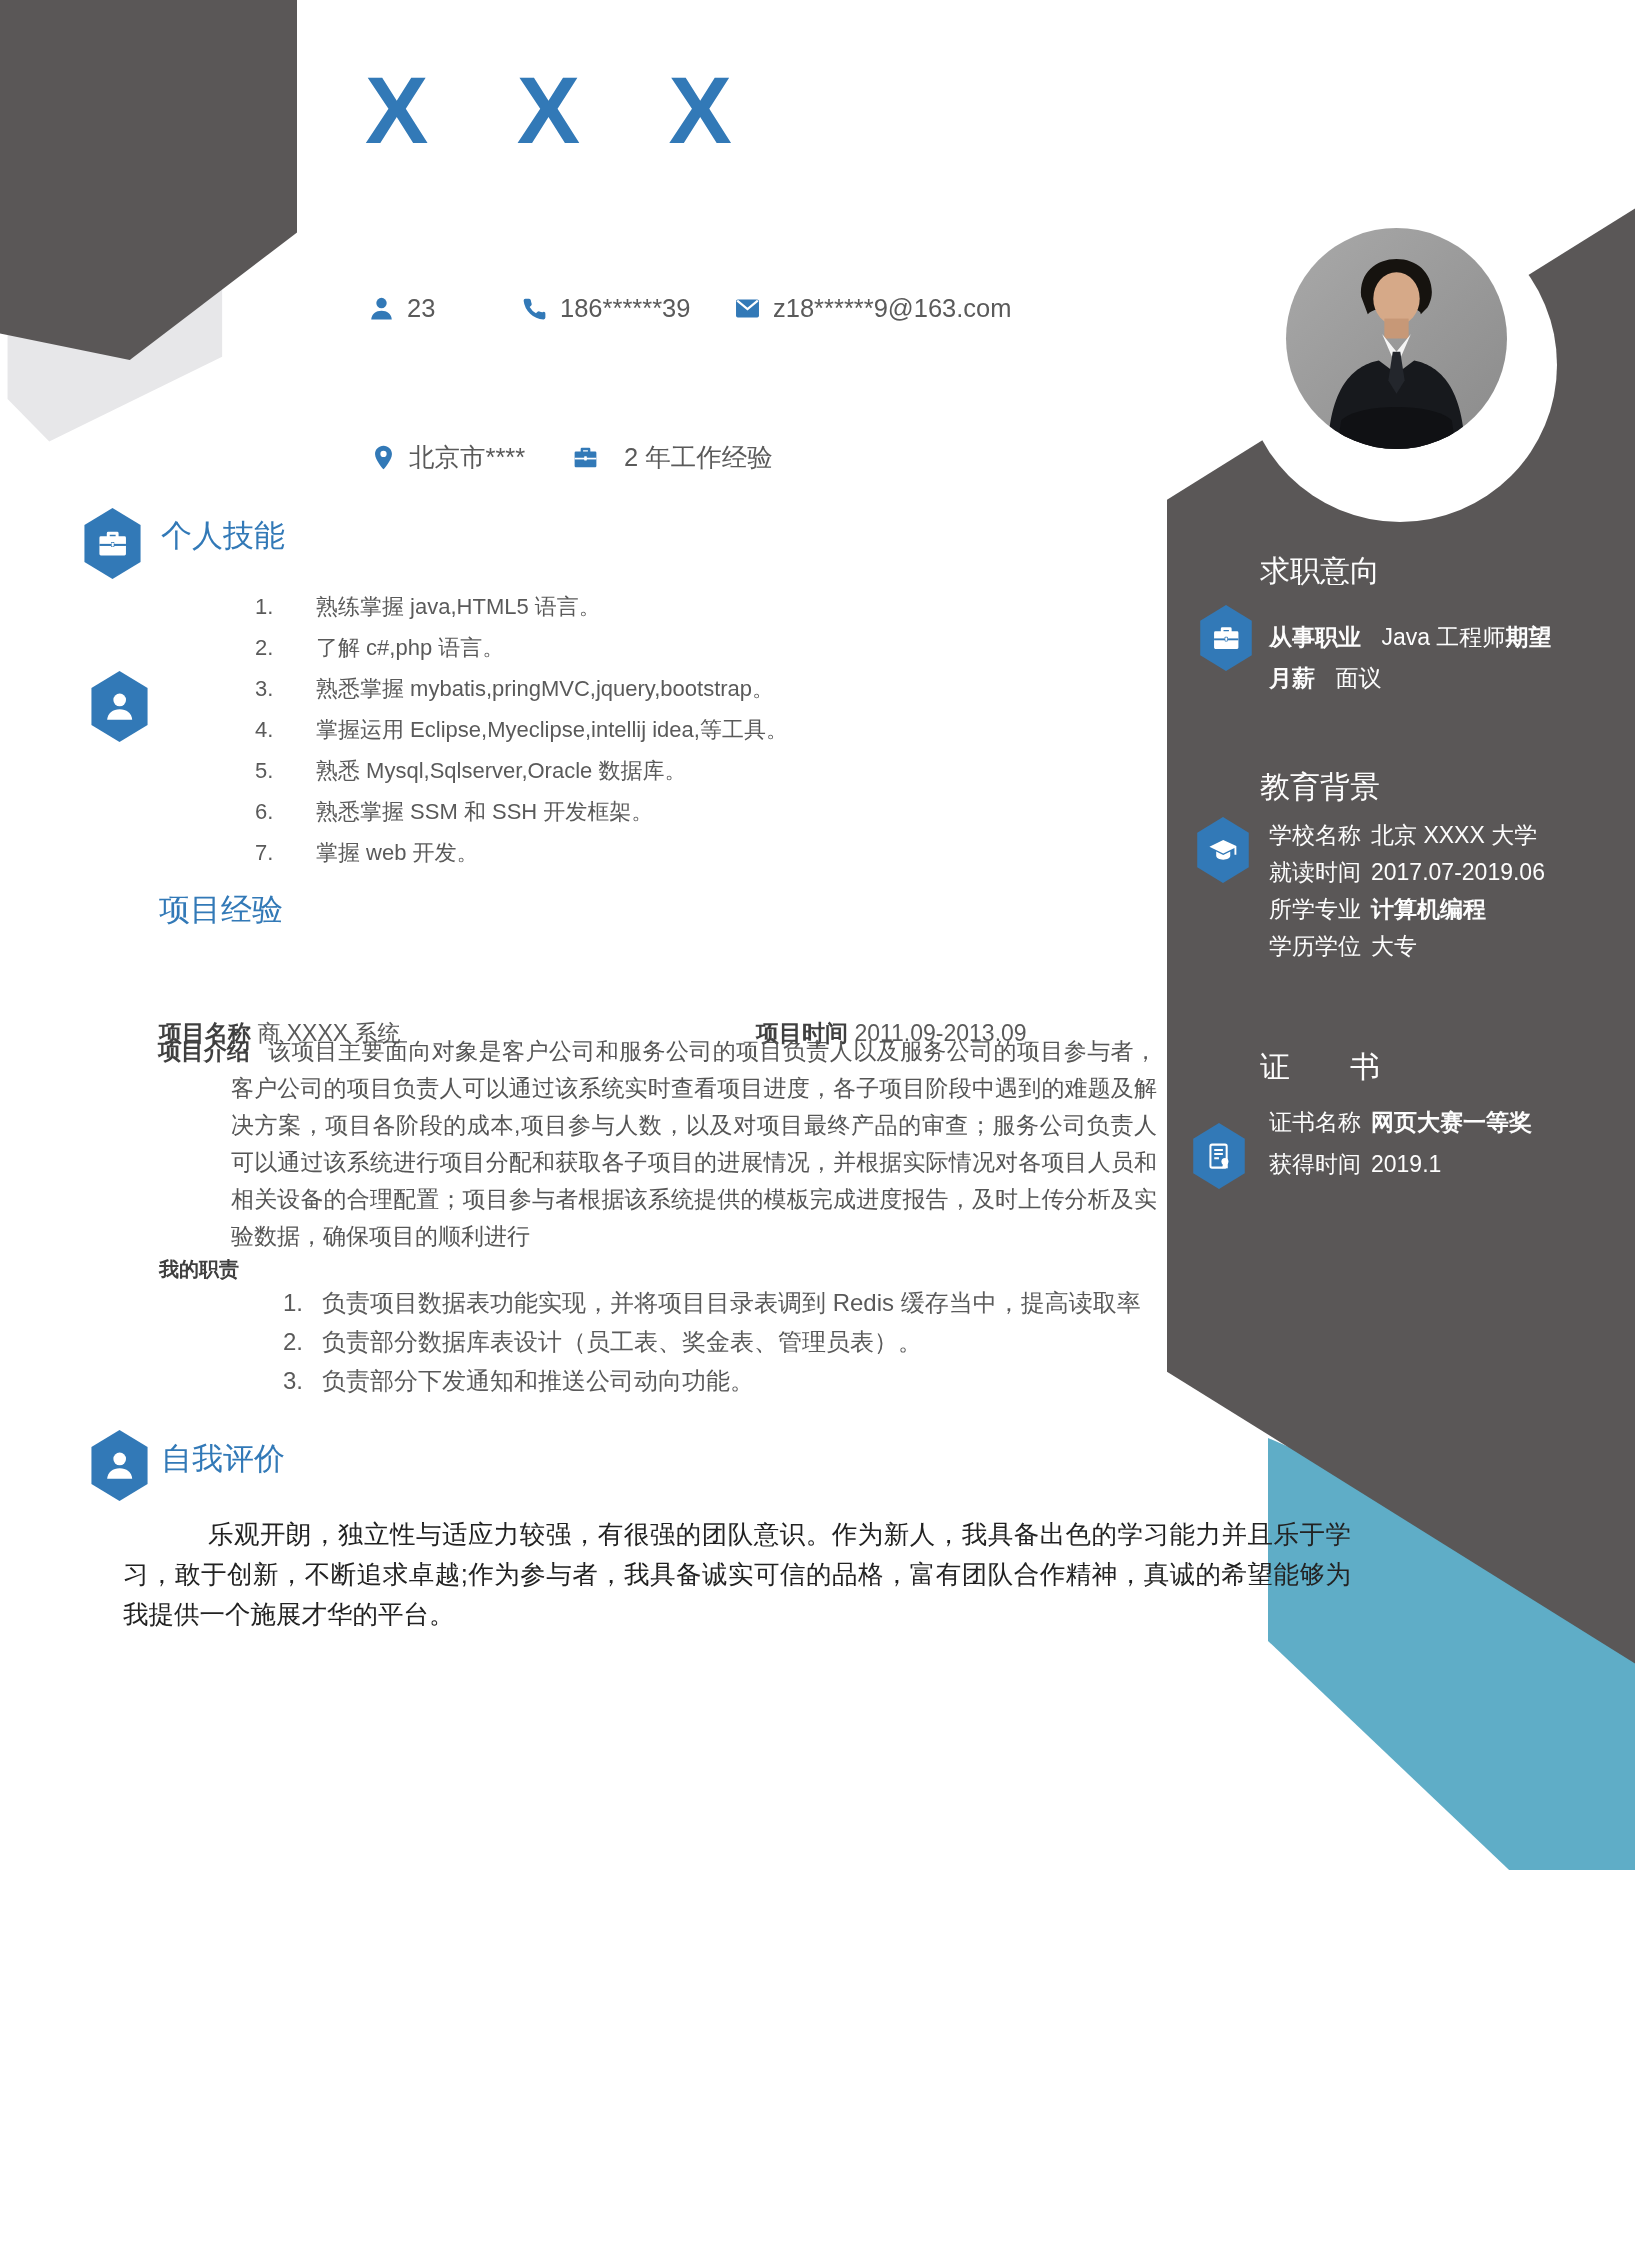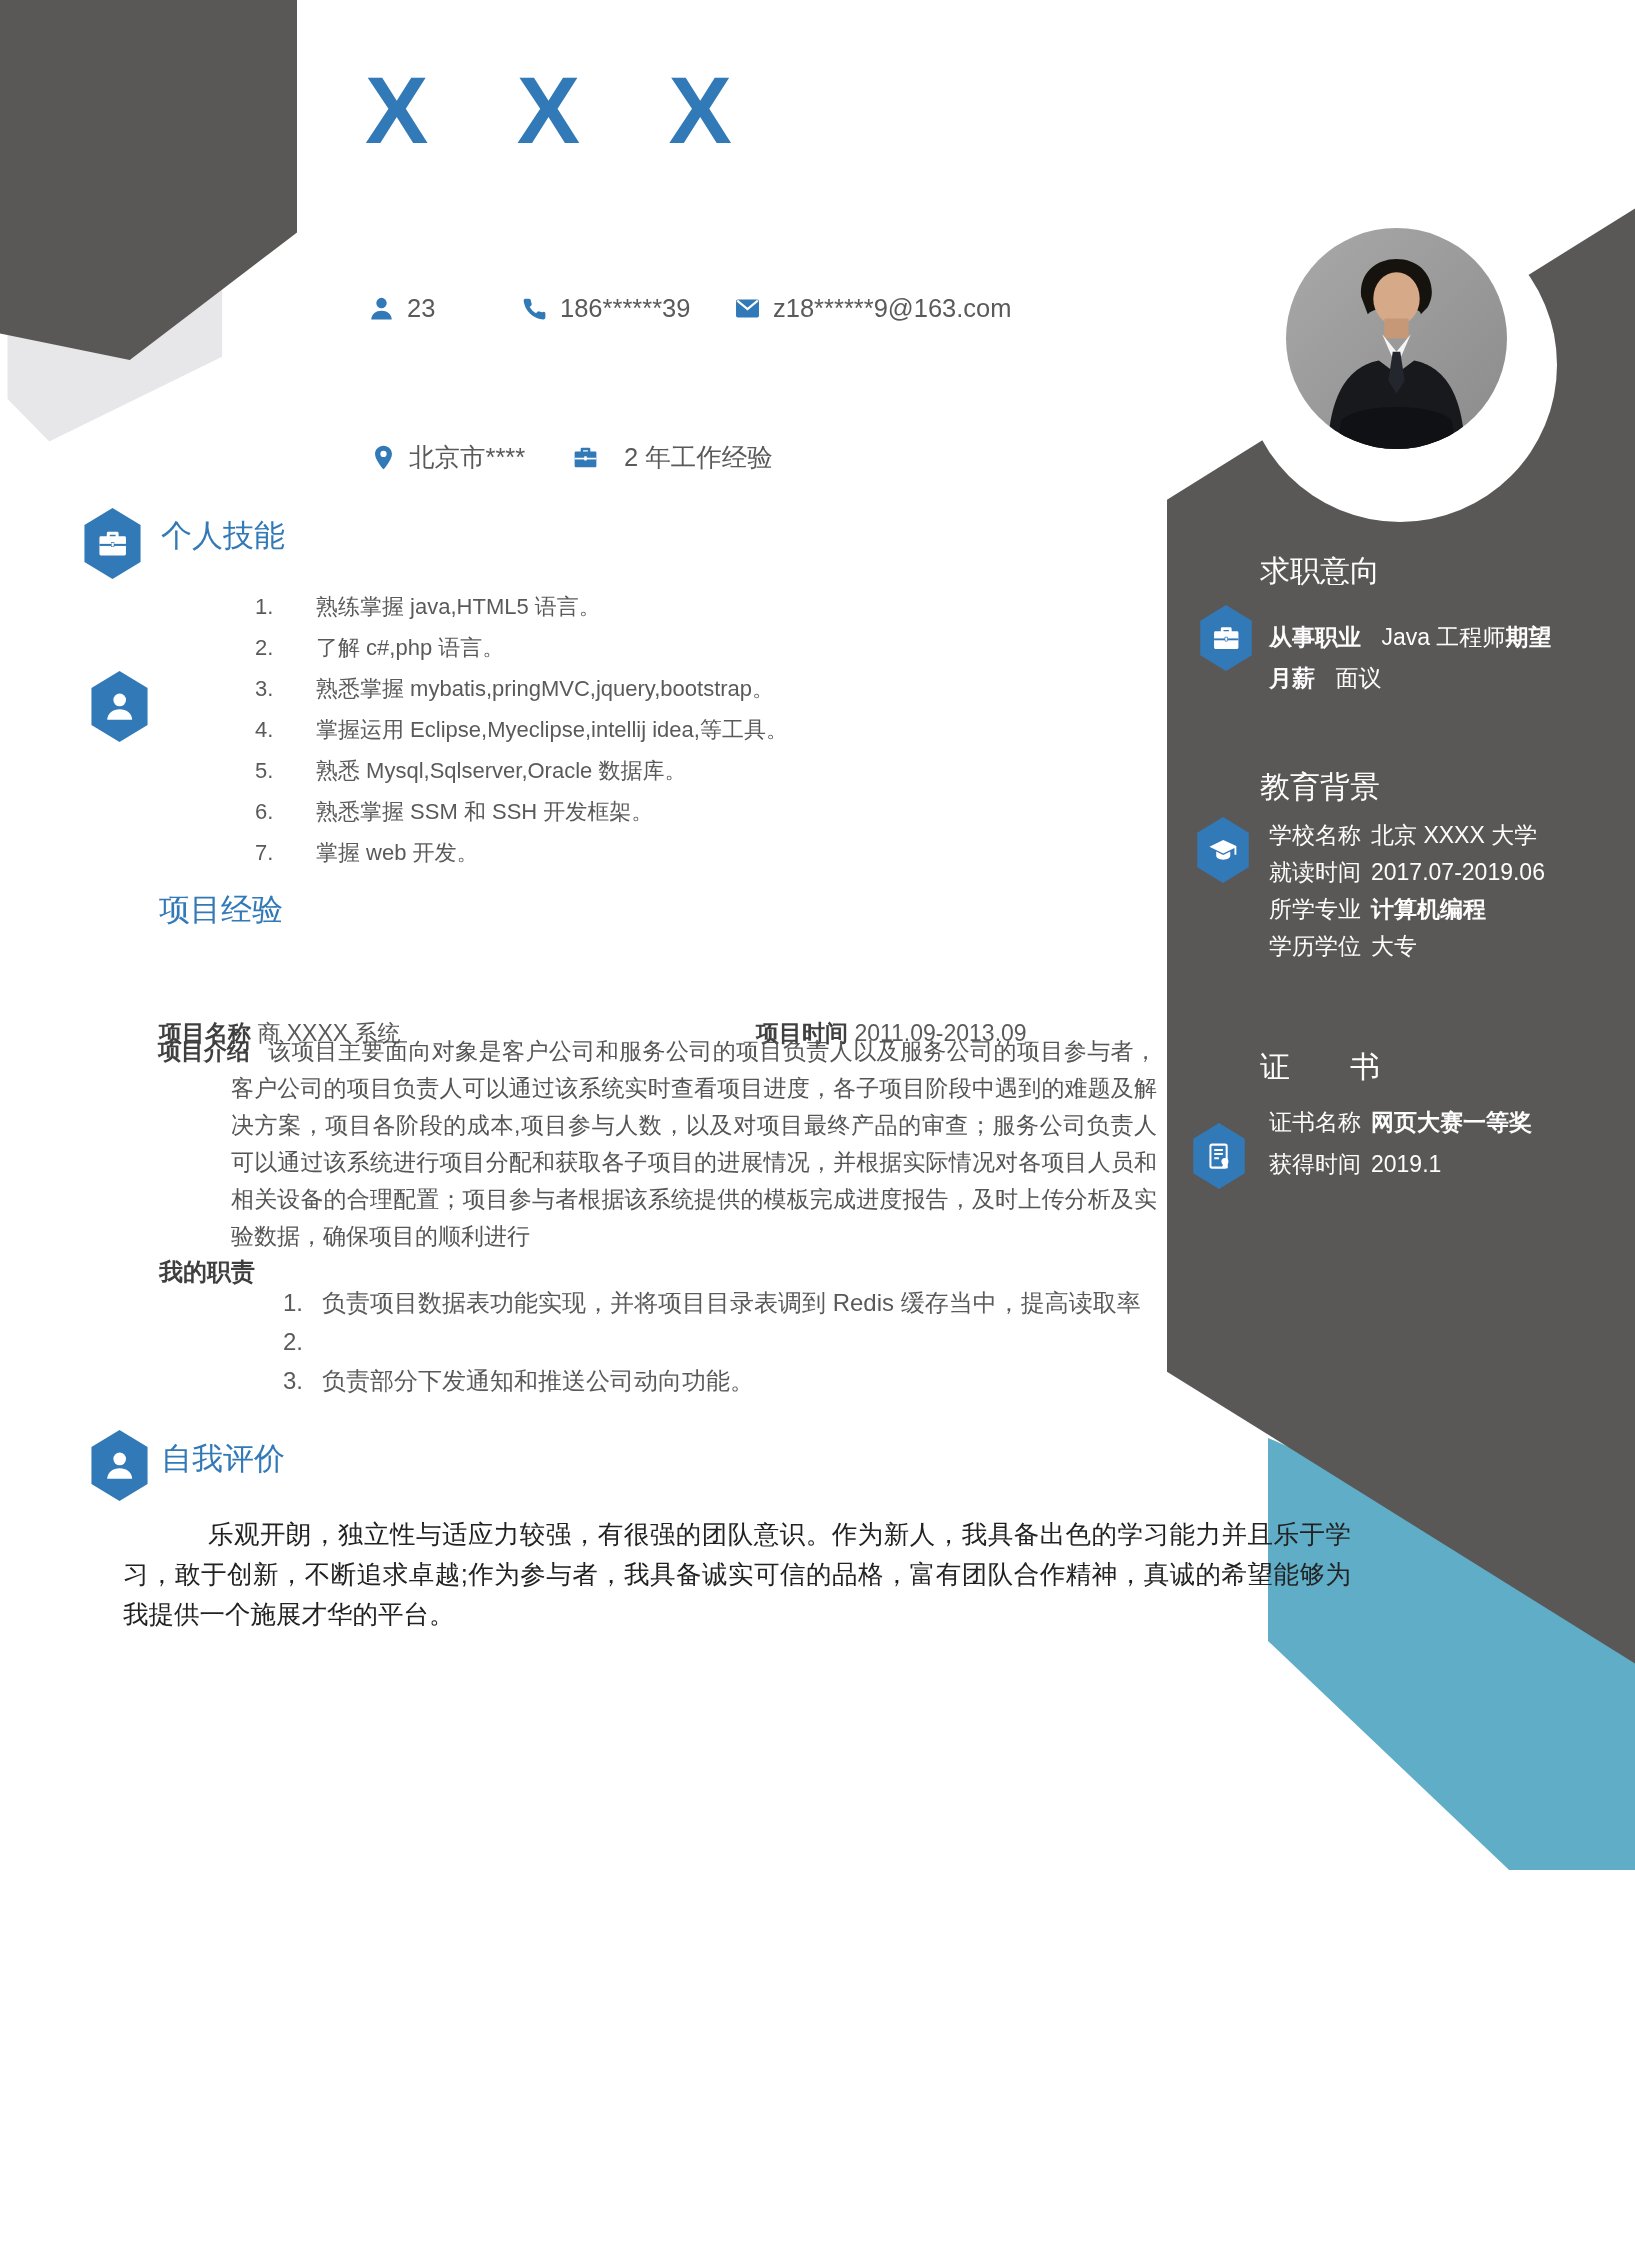--- a/index.html
+++ b/index.html
@@ -41,21 +41,21 @@
   .skills-list{position:absolute;left:255px;top:586px;width:875px;font-size:22px;color:#5a5a5a;}
   .skills-list .li{display:flex;height:41px;align-items:center;}
   .skills-list .num{width:61px;flex:none;}
   .plabel{font-weight:bold;color:#3f3f3f;}
   .pval{color:#5a5a5a;}
   .prow{position:absolute;font-size:23px;white-space:nowrap;margin-top:42px;}
   .intro{position:absolute;left:231px;top:1033px;width:926px;font-size:23px;line-height:37px;
     color:#555;text-align:justify;}
   .intro .ilabel{position:absolute;left:-73px;top:0;font-weight:bold;color:#3f3f3f;}
   .intro p{margin:0;text-indent:37px;}
-  .duty-title{position:absolute;left:159px;top:1256px;font-size:24px;font-weight:bold;color:#3f3f3f;}
+  .duty-title{position:absolute;left:159px;top:1256px;font-size:20px;font-weight:bold;color:#3f3f3f;}
   .duties{position:absolute;left:283px;top:1283px;width:960px;font-size:24px;color:#5a5a5a;}
   .duties .li{display:flex;height:39px;align-items:center;}
   .duties .num{width:39px;flex:none;}
   .eval-text{position:absolute;left:123px;top:1514px;width:1228px;font-size:25.5px;line-height:40px;
     color:#222;text-align:justify;}
   .eval-text p{margin:0;text-indent:85px;}
 
   
   .side-title{position:absolute;color:#fdfdfd;font-size:30px;white-space:nowrap;}
   .job-block{position:absolute;left:1269px;top:617px;width:357px;color:#fdfdfd;
@@ -199,20 +199,21 @@
   <div class="duty-title">我的职责</div>
   <div class="duties">
 
       <div class="li">
         <span class="num">1.</span>
         <span class="txt">负责项目数据表功能实现，并将项目目录表调到 Redis 缓存当中，提高读取率</span>
       </div>
 
       <div class="li">
         <span class="num">2.</span>
+        <span class="txt">负责部分数据库表设计（员工表、奖金表、管理员表）。</span>
       </div>
 
       <div class="li">
         <span class="num">3.</span>
         <span class="txt">负责部分下发通知和推送公司动向功能。</span>
       </div>
     </div>
 
   <div class="hex hex-lg" style="left:89px;top:1430px;">
     <svg viewBox="0 0 24 24">

